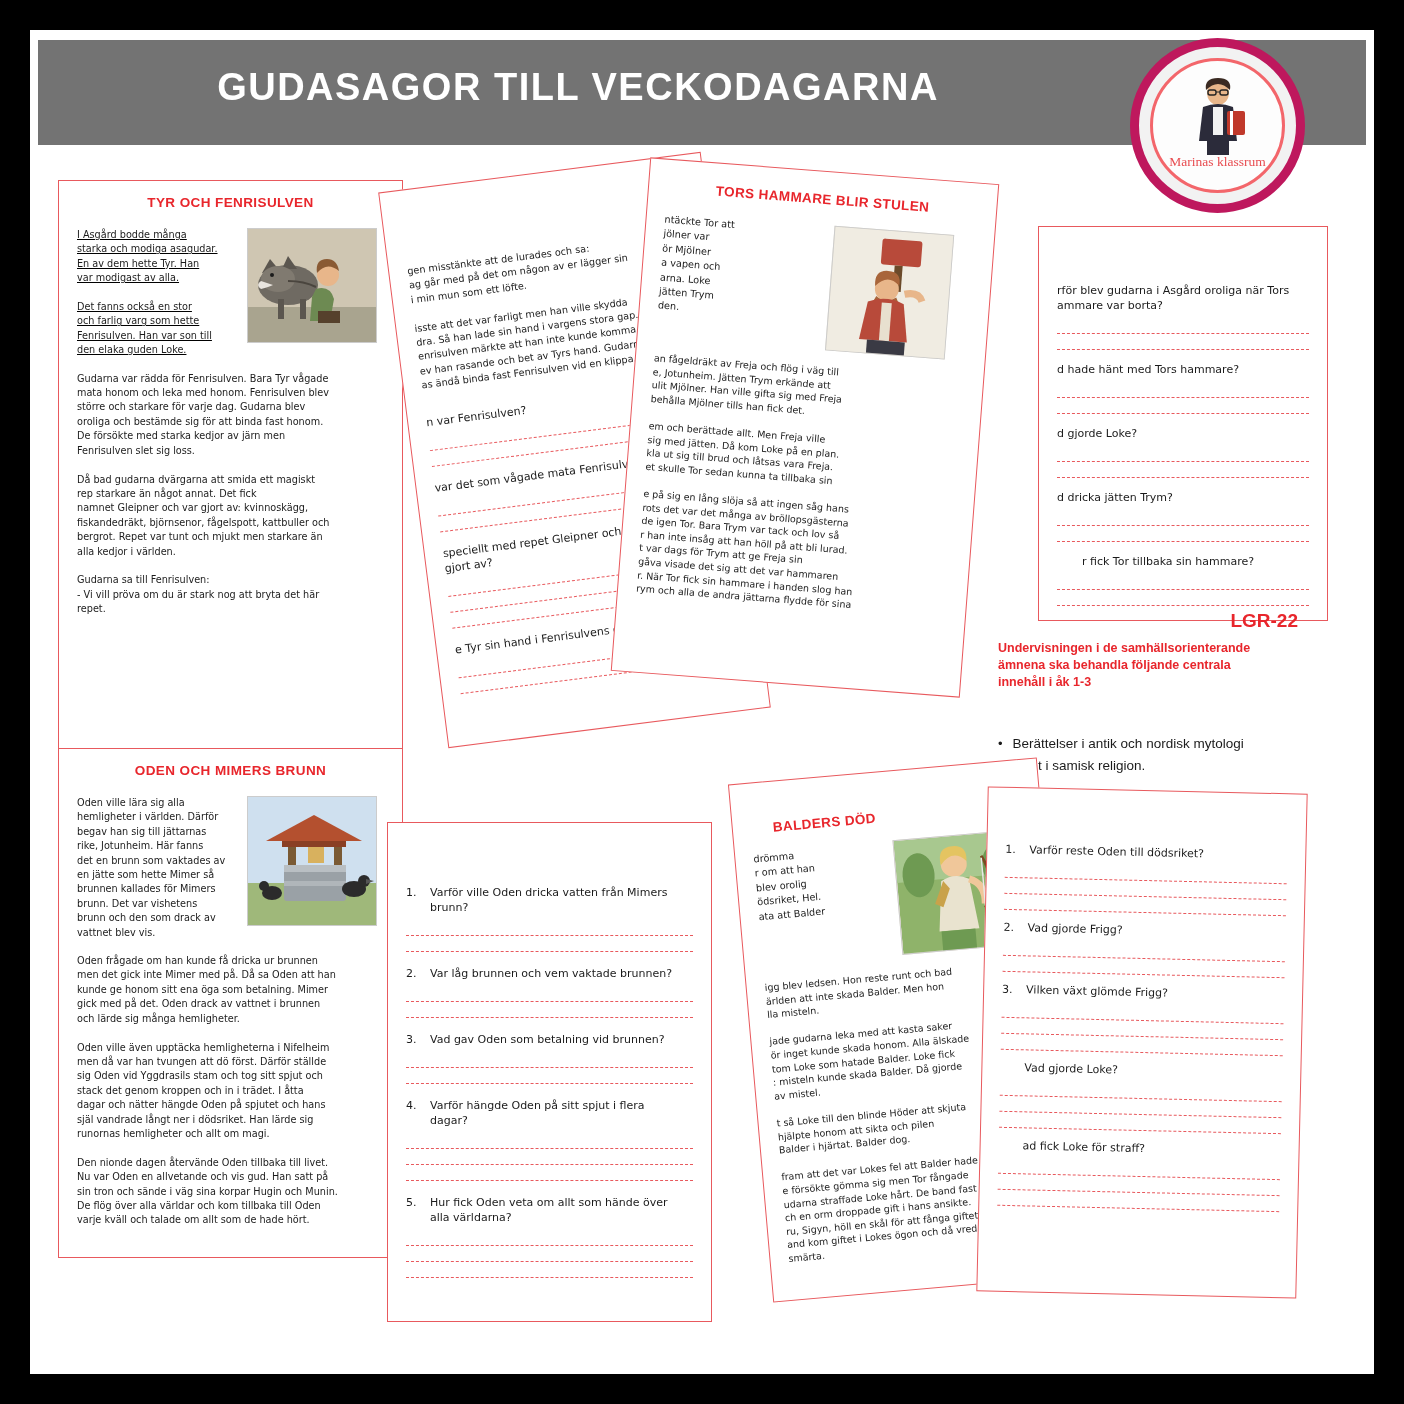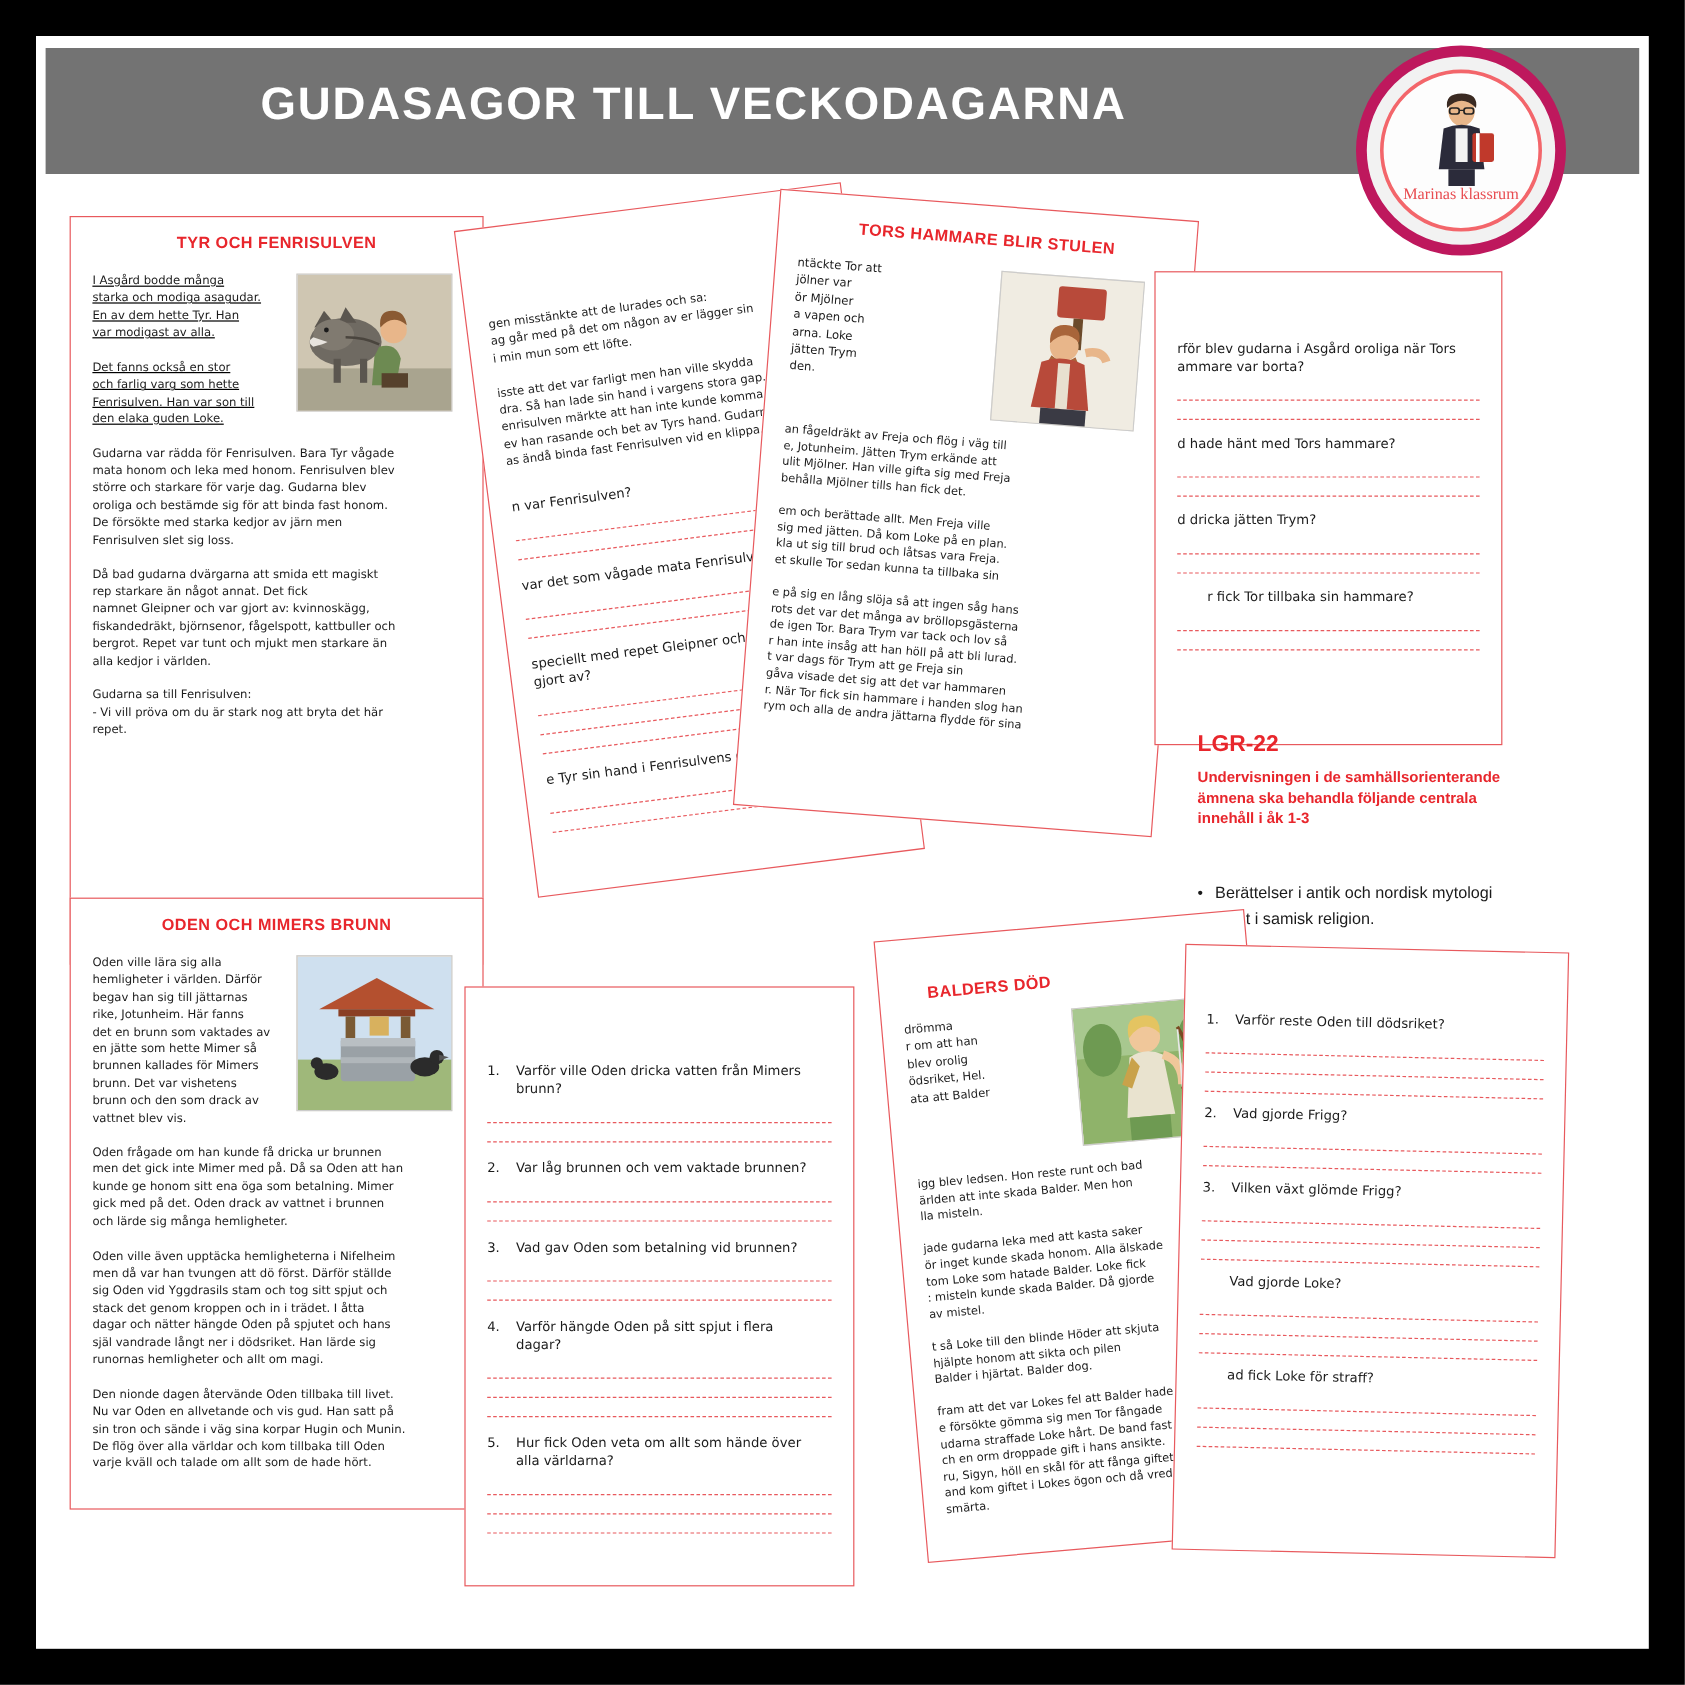--- a/index.html
+++ b/index.html
@@ -115,31 +115,31 @@
   
   #sheet-tyr      { left: 28px;  top: 150px;  width: 345px; height: 624px; }
   #sheet-oden     { left: 28px;  top: 718px;  width: 345px; height: 510px; }
 
   #sheet-tyr-q    { left: 382px; top: 140px;  width: 325px; height: 560px;
                     transform: rotate(-7.2deg); transform-origin: 50% 50%; }
   #sheet-oden-q   { left: 357px; top: 792px;  width: 325px; height: 500px; }
 
   #sheet-tors     { left: 600px; top: 140px;  width: 350px; height: 515px;
                     transform: rotate(4.4deg); transform-origin: 50% 50%; }
-  #sheet-tors-q   { left: 932px; top: 196px;  width: 290px; height: 395px; }
+  #sheet-tors-q   { left: 1008px; top: 196px;  width: 290px; height: 395px; }
 
   #sheet-balder   { left: 720px; top: 740px;  width: 310px; height: 520px;
                     transform: rotate(-5deg); transform-origin: 50% 50%; }
   #sheet-balder-q { left: 952px; top: 760px;  width: 320px; height: 505px;
                     transform: rotate(1.3deg); transform-origin: 50% 50%; }
 
   
   #lgr { position: absolute; left: 968px; top: 580px; width: 300px; }
   .lgr-title {
-    text-align: left;
+    text-align: right;
     color: #e8262c;
     font-weight: bold;
     font-size: 19px;
     margin-bottom: 8px;
   }
   .lgr-sub {
     color: #e8262c;
     font-weight: bold;
     font-size: 12.5px;
     line-height: 17px;
@@ -329,20 +329,27 @@
     <div class="q" style="margin-top:42px;">
       <div style="white-space:pre-line;">rför blev gudarna i Asgård oroliga när Tors
 ammare var borta?</div>
       <div class="lines">
         <div class="line"></div>
         <div class="line"></div>
       </div>
     </div>
     <div class="q" style="margin-top:12px;">
       <div style="white-space:pre-line;">d hade hänt med Tors hammare?</div>
+      <div class="lines">
+        <div class="line"></div>
+        <div class="line"></div>
+      </div>
+    </div>
+    <div class="q" style="margin-top:12px;">
+      <div style="white-space:pre-line;">d gjorde Loke?</div>
       <div class="lines">
         <div class="line"></div>
         <div class="line"></div>
       </div>
     </div>
     <div class="q" style="margin-top:12px;">
       <div style="white-space:pre-line;">d dricka jätten Trym?</div>
       <div class="lines">
         <div class="line"></div>
         <div class="line"></div>

